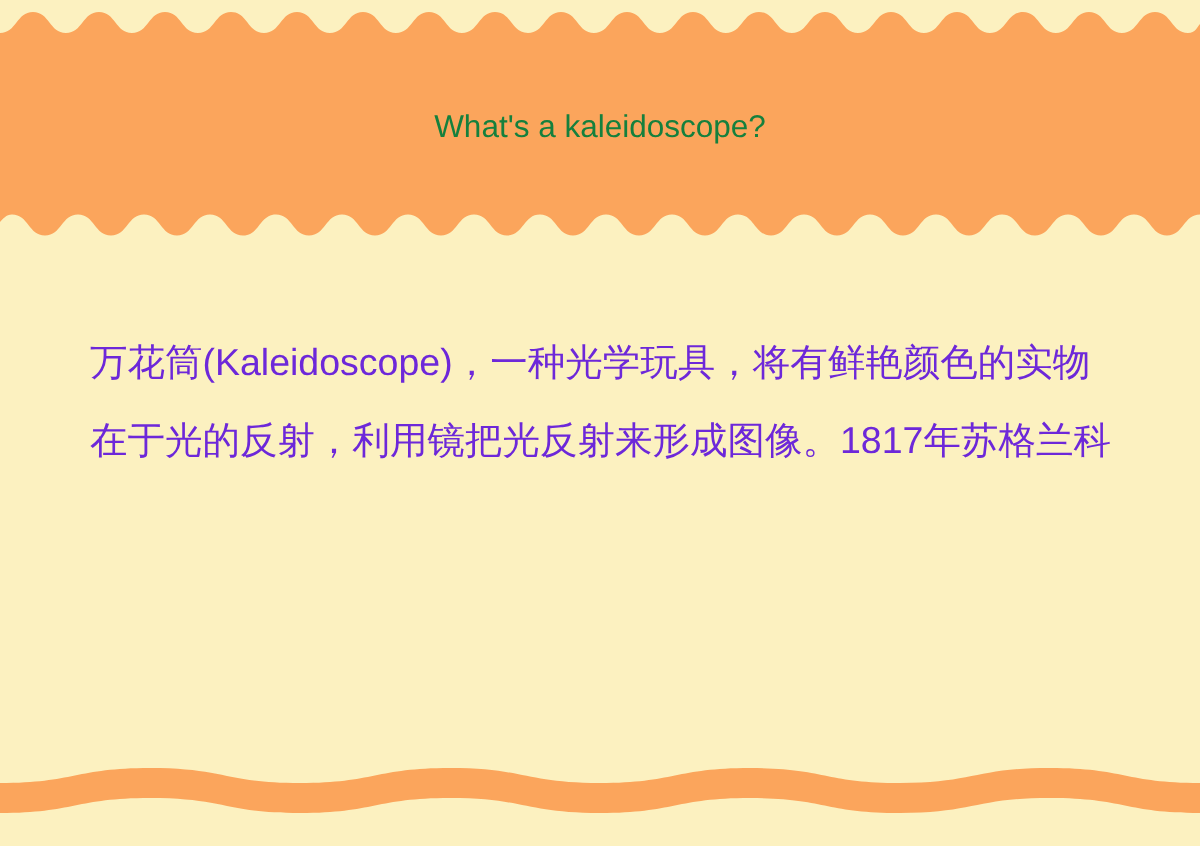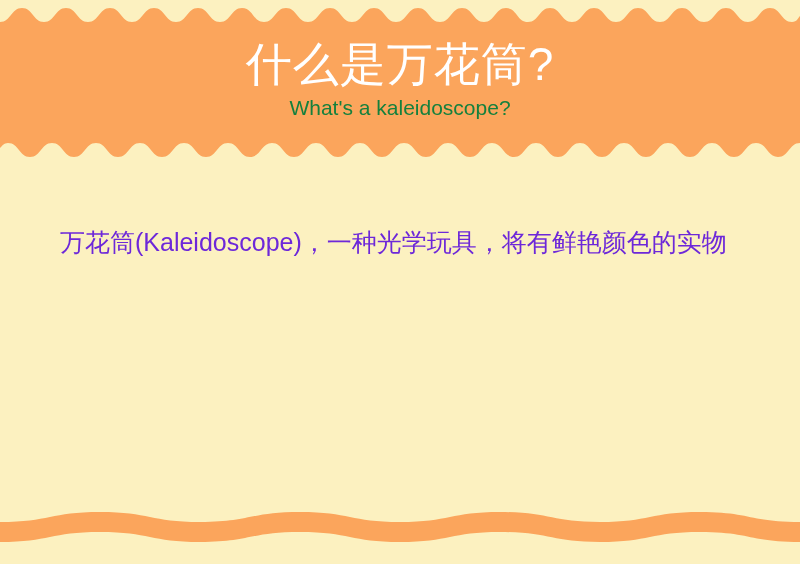--- a/index.html
+++ b/index.html
@@ -141,27 +141,27 @@
                C 217,143 217,157 206,157 C 195,157 195,143 184,143
                C 173,143 173,157 162,157 C 151,157 151,143 140,143
                C 129,143 129,157 118,157 C 107,157 107,143 96,143
                C 85,143 85,157 74,157 C 63,157 63,143 52,143
                C 41,143 41,157 30,157 C 19,157 19,143 8,143
                C 4,143 2,146 0,148
                Z"></path>
     </svg>
 
     <div id="header-text">
-      <h1 id="title">什么是万花筒?</h1>
       <div id="subtitle">What's a kaleidoscope?</div>
     </div>
   </div>
 
   <div id="body-copy">
     <div class="body-line">万花筒(Kaleidoscope)，一种光学玩具，将有鲜艳颜色的实物</div>
+    <div class="body-line">在于光的反射，利用镜把光反射来形成图像。1817年苏格兰科</div>
   </div>
 
   <div id="bottom-ribbon">
     <svg width="800" height="64" viewBox="0 0 800 64" xmlns="http://www.w3.org/2000/svg">
       <path fill="#fba55c" d="M 0,22
                C 50,22 50,12 100,12
                C 150,12 150,22 200,22
                C 250,22 250,12 300,12
                C 350,12 350,22 400,22
                C 450,22 450,12 500,12

